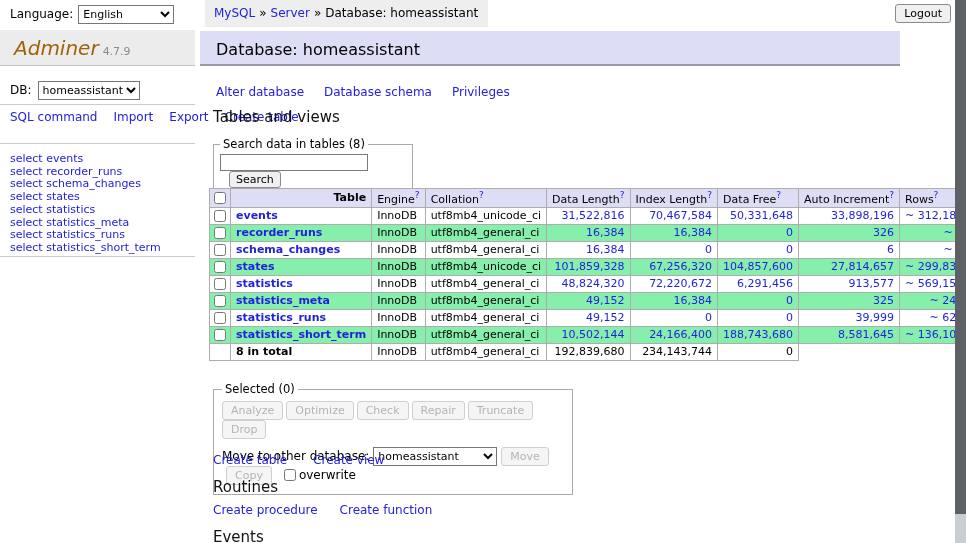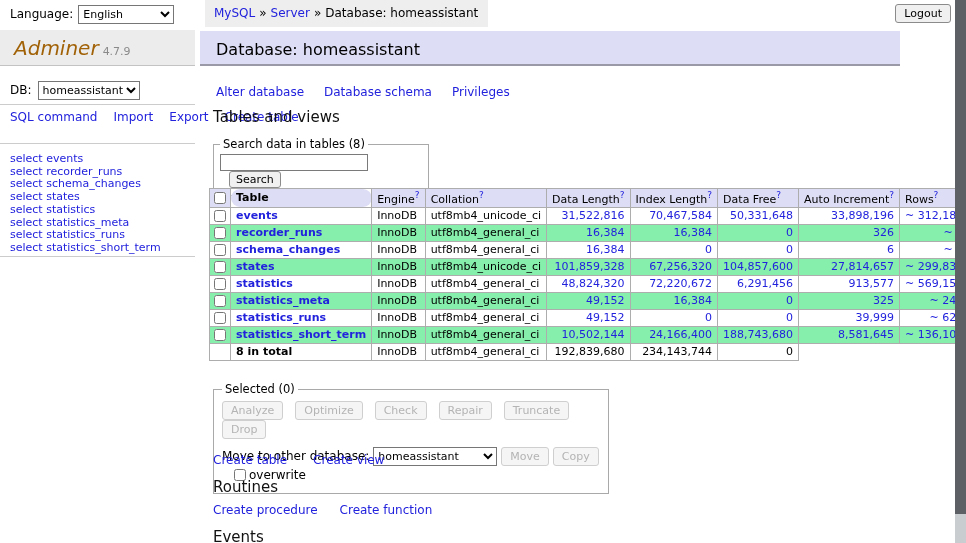--- a/index.html
+++ b/index.html
@@ -58,43 +58,43 @@
   #tabs { position:absolute; left:216px; top:85px; font-size:12px; }
   #tabs a { margin-right:20px; }
   .h3 { position:absolute; left:213px; font-size:15px; font-weight:400; color:#111; }
   #h3-tables { top:108px; }
   #h3-routines { top:478px; }
   #h3-events { top:528px; }
 
   fieldset { border:1px solid #a9a9a9; margin:0; }
   legend { font-size:11.5px; padding:0 3px; }
 
-  #search-fieldset { position:absolute; left:213px; top:137px; width:216px; padding:3px 6px 7px 6px; }
+  #search-fieldset { position:absolute; left:213px; top:137px; width:200px; padding:3px 6px 7px 6px; }
   #search-input { width:148px; height:17px; border:1px solid #7a7a7a; font-family:inherit; font-size:11px; padding:1px 3px; }
   #search-btn { margin-left:9px; padding:1px 6px; }
 
   
   #tables-table { position:absolute; left:209px; top:188px; border-collapse:collapse; font-size:11px; }
   #tables-table th, #tables-table td {
     border:1px solid #adadad; padding:1px 5px; height:17px; white-space:nowrap;
   }
   #tables-table thead th { background:#ddddf5; font-weight:400; text-align:left; }
-  #tables-table thead th.tname { font-weight:700; text-align:left;border-radius:9px; }
+  #tables-table thead th.tname { font-weight:700; text-align:right; }
   #tables-table tr.alt td { background:#86efac; }
   #tables-table td.num { text-align:right; }
   #tables-table a.tbl { font-weight:700; }
   #tables-table td.chk, #tables-table th.chk { text-align:center; padding:0 3px; }
   #tables-table input[type=checkbox] { width:12px; height:12px; margin:1px; vertical-align:middle; }
   sup.help { color:#2222dd; font-size:9px; }
   #tables-table tr.total b { font-weight:700; }
 
   
-  #selected-fieldset { position:absolute; left:213px; top:382px; width:396px; padding:2px 8px 9px 8px; }
+  #selected-fieldset { position:absolute; left:213px; top:382px; width:360px; padding:2px 8px 9px 8px; }
   #selected-fieldset .btnrow { margin:3px 0 8px; }
-  #selected-fieldset .btnrow button { margin-right:12px; }
+  #selected-fieldset .btnrow button { margin-right:3px; }
   #selected-fieldset .moverow { font-size:12px; }
   #move-select { width:124px; margin-left:4px; }
   .moverow button { margin-left:4px; }
   .moverow .ovw { margin-left:8px; white-space:nowrap; }
   .moverow input[type=checkbox] { width:12px; height:12px; vertical-align:-2px; }
 
   #create-links { position:absolute; left:213px; top:453px; font-size:12px; }
   #create-links a { margin-right:26px; }
   #routine-links { position:absolute; left:213px; top:503px; font-size:12px; }
   #routine-links a { margin-right:22px; }

